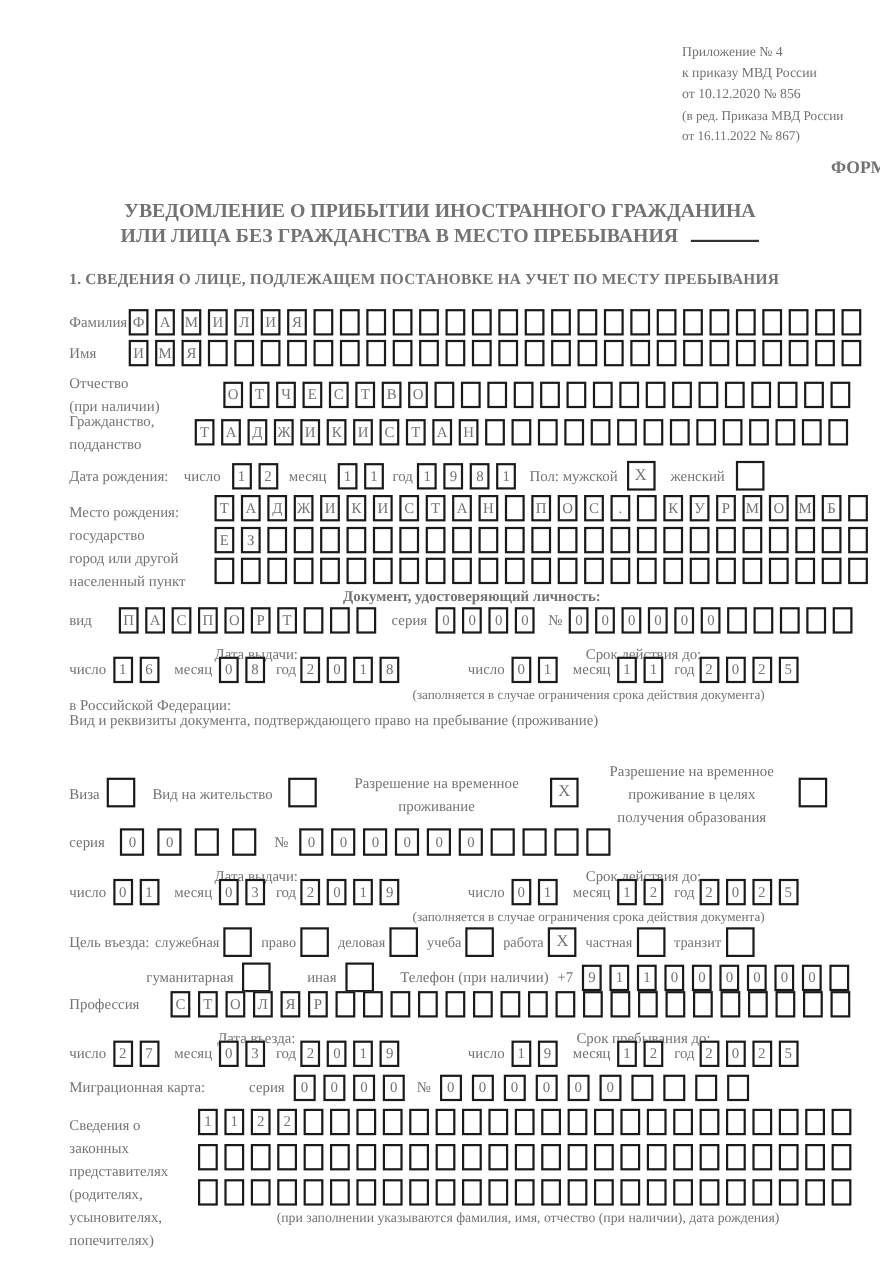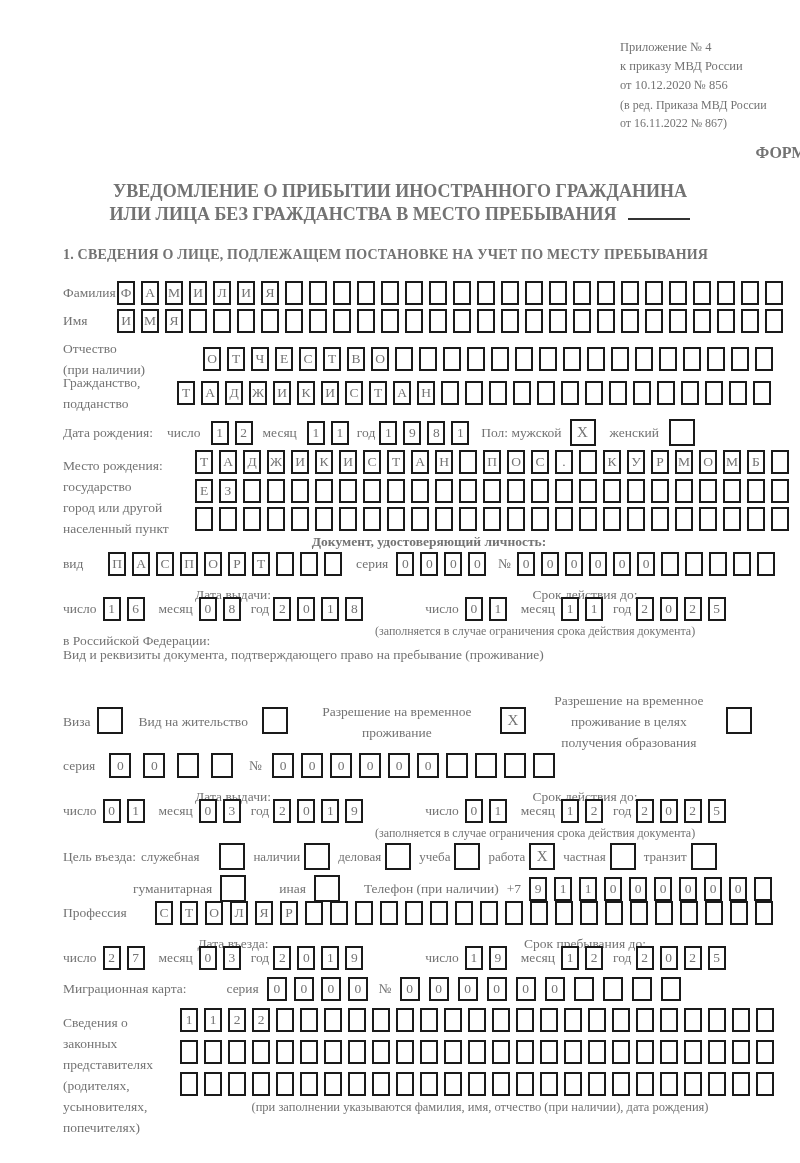--- a/index.html
+++ b/index.html
@@ -476,23 +476,23 @@
         <span class="cell">2</span>
         <span class="cell">0</span>
         <span class="cell">2</span>
         <span class="cell">5</span>
       </div>
   </div>
   <div class="abs small" style="left:375px;top:826px">(заполняется в случае ограничения срока действия документа)</div>
 
   <div class="abs row" style="left:63px;top:843px;font-size:13px">
     <div class="lbl" style="margin-right:5px;font-size:13.5px">Цель въезда:</div>
-    <div class="lbl" style="margin-right:20px">служебная</div>
+    <div class="lbl" style="margin-right:4px">служебная</div>
     <div class="checkbox" style="margin-right:8px"></div>
-    <div class="lbl" style="margin-right:4px">наличии</div>
+    <div class="lbl" style="margin-right:4px">право</div>
     <div class="checkbox" style="margin-right:8px"></div>
     <div class="lbl" style="margin-right:4px">деловая</div>
     <div class="checkbox" style="margin-right:8px"></div>
     <div class="lbl" style="margin-right:4px">учеба</div>
     <div class="checkbox" style="margin-right:8px"></div>
     <div class="lbl" style="margin-right:4px">работа</div>
     <div class="checkbox" style="margin-right:8px">X</div>
     <div class="lbl" style="margin-right:4px">частная</div>
     <div class="checkbox" style="margin-right:8px"></div>
     <div class="lbl" style="margin-right:4px">транзит</div>

